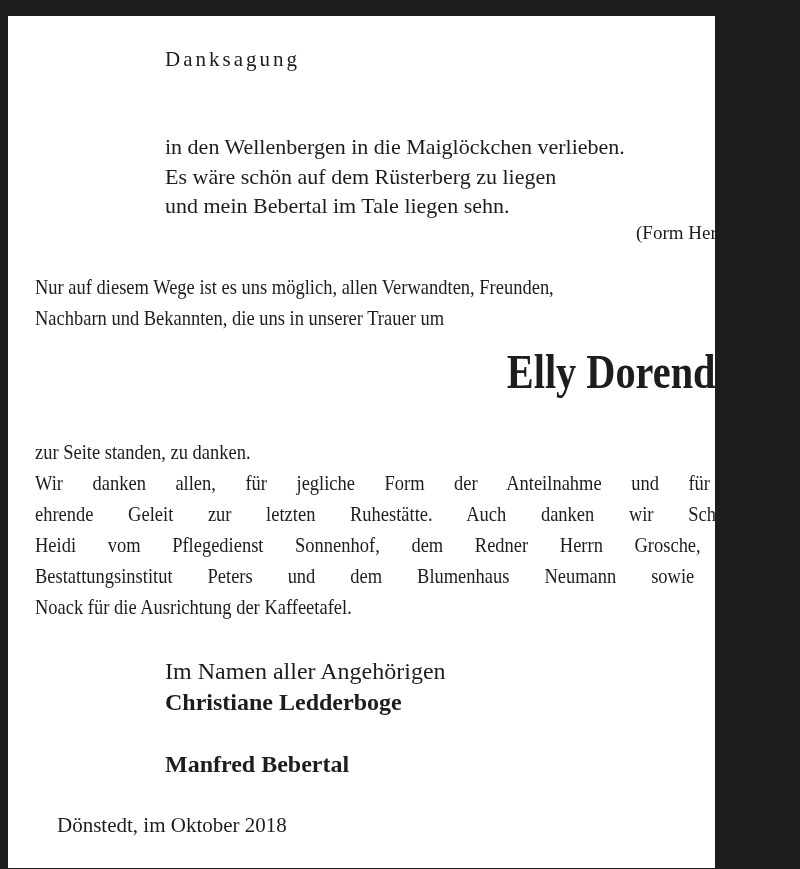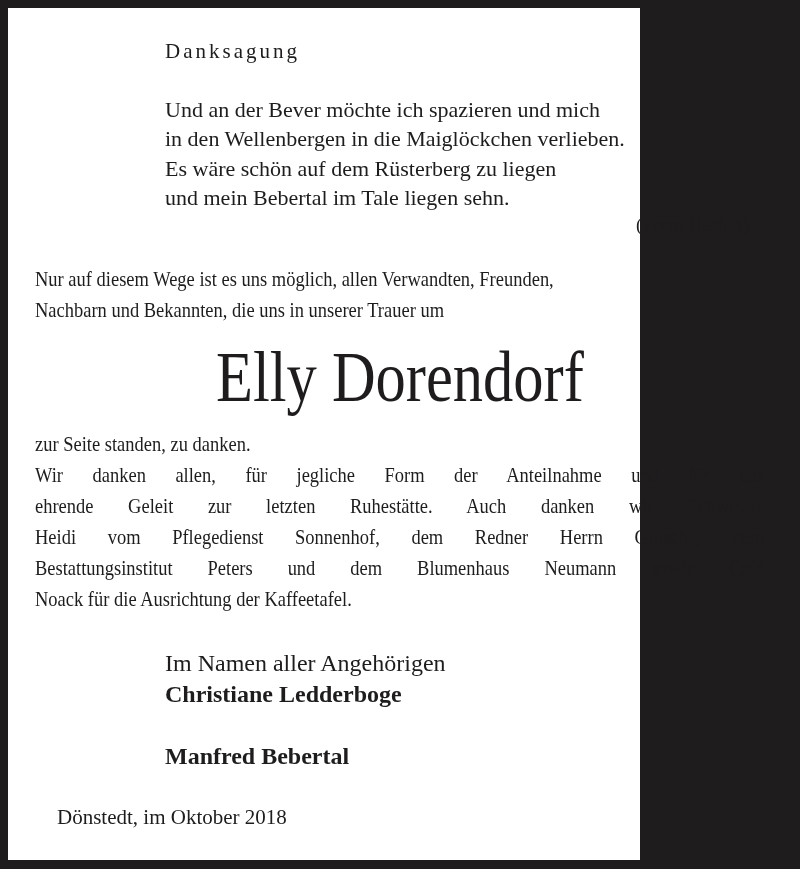--- a/index.html
+++ b/index.html
@@ -1,36 +1,35 @@
 <!DOCTYPE html>
 <html><head>
 <meta charset="utf-8">
 <style>
   html, body { margin:0; padding:0; }
   body { width:800px; height:869px; background:#1e1c1d; position:relative; overflow:hidden; }
-  .frame { position:absolute; left:8px; top:8px; width:632px; height:852px; background:#ffffff; }
+  .frame { position:absolute; left:8px; top:16px; width:707px; height:852px; background:#ffffff; }
   .t { position:absolute; font-family:"Liberation Serif", serif; color:#1e1c1d; white-space:nowrap; }
   .head { left:157px; top:31px; font-size:21px; letter-spacing:3px; }
   .poem { left:157px; font-size:22px; }
   .attr { left:628px; top:206px; font-size:19px; }
   .narrow { font-size:22px; transform-origin:left top; transform:scaleX(0.84); }
-  .name { left:0; width:784px; text-align:center; top:328px; font-size:72px; font-weight:normal; }
+  .name { left:0; width:784px; text-align:right; top:328px; font-size:48px; font-weight:bold; }
   .name span { display:inline-block; transform:scaleX(0.84); }
   .just { left:35px; width:729px; font-size:22px; transform-origin:left top; transform:scaleX(0.84); width:868px; text-align:justify; text-align-last:justify; }
   .sig { left:157px; font-size:24px; }
   .sig.b { font-weight:bold; }
   .place { left:35px; top:805px; font-size:21px;margin-left:22px; }
 </style>
 </head>
 <body>
 
 <div class="frame">
   <div class="t head">Danksagung</div>
 
-  <div class="t poem" style="top:89px">Und an der Bever möchte ich spazieren und mich</div>
   <div class="t poem" style="top:118px">in den Wellenbergen in die Maiglöckchen verlieben.</div>
   <div class="t poem" style="top:148px">Es wäre schön auf dem Rüsterberg zu liegen</div>
   <div class="t poem" style="top:177px">und mein Bebertal im Tale liegen sehn.</div>
   <div class="t attr">(Form Herfert)</div>
 
   <div class="t narrow" style="left:27px;top:258px">Nur auf diesem Wege ist es uns möglich, allen Verwandten, Freunden,</div>
   <div class="t narrow" style="left:27px;top:289px">Nachbarn und Bekannten, die uns in unserer Trauer um</div>
 
   <div class="t name"><span>Elly Dorendorf</span></div>
 

